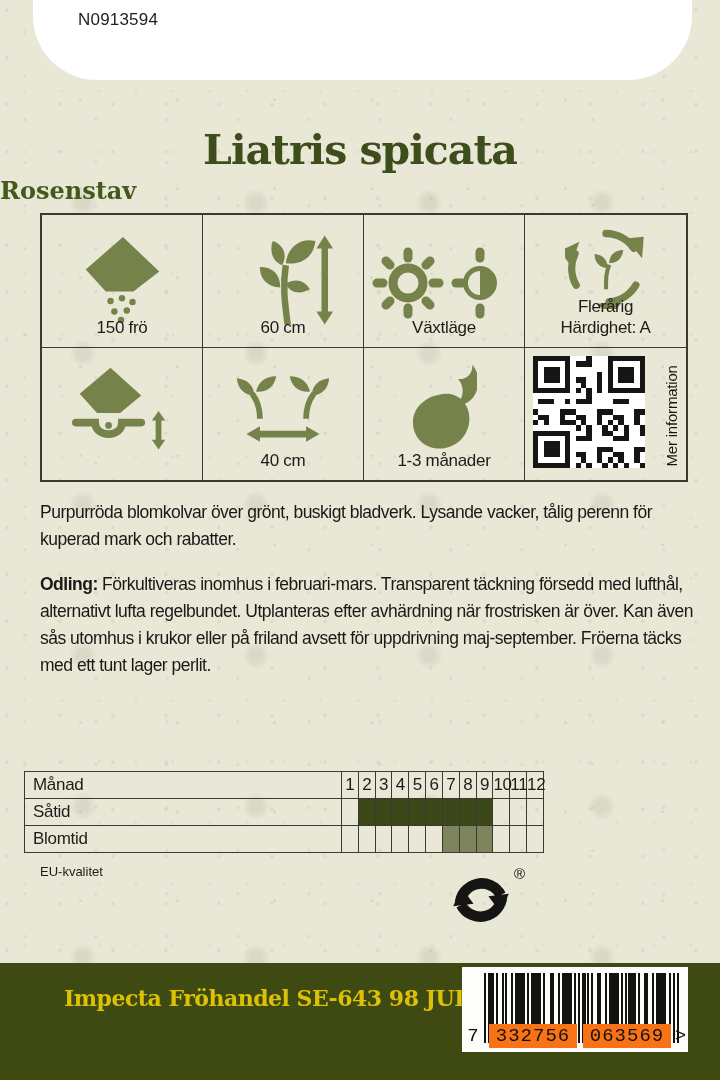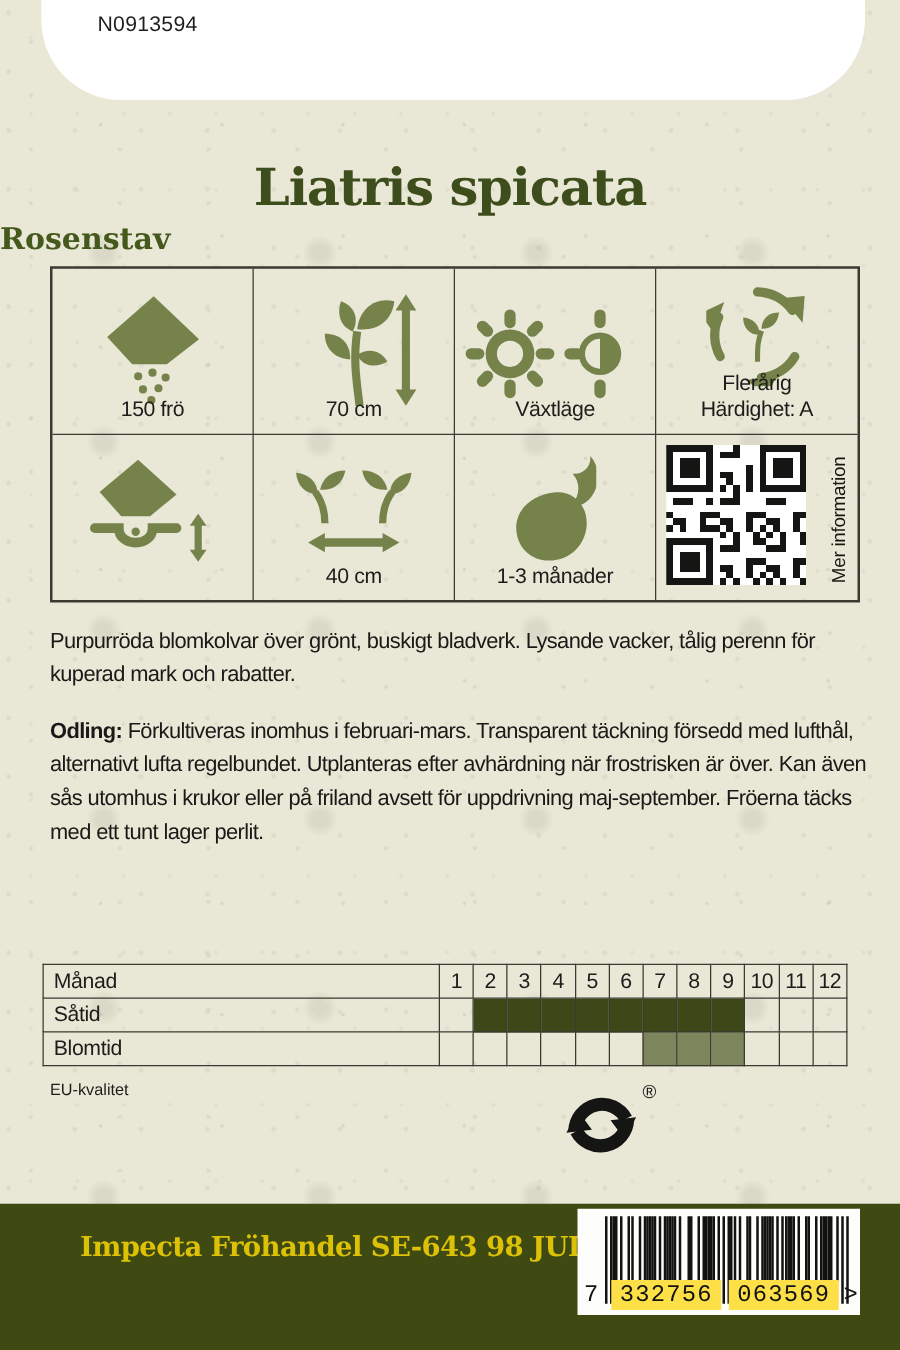--- a/index.html
+++ b/index.html
@@ -38,37 +38,37 @@
   .qr-label{position:absolute;right:6px;top:8px;bottom:4px;
     writing-mode:vertical-rl;transform:rotate(180deg);
     font-size:15px;letter-spacing:-.2px;color:#17170f;text-align:center;}
 
   .para{position:absolute;left:40px;width:660px;font-size:17.5px;line-height:27px;
     letter-spacing:-.5px;color:#191917;}
   .para-1{top:481px;}
   .para-2{top:553px;}
   .lead{font-weight:bold;}
 
-  .cal{position:absolute;left:34px;top:771px;border-collapse:collapse;table-layout:fixed;width:644px;border-radius:28px;}
+  .cal{position:absolute;left:24px;top:771px;border-collapse:collapse;table-layout:fixed;width:520px;border-radius:28px;}
   .cal td{border:1.6px solid #3a3a32;height:26px;padding:0;font-size:17px;letter-spacing:-.3px;color:#1c1c1a;}
   .cal td.lbl{width:308px;padding-left:8px;text-align:left;}
   .cal td.mon{text-align:center;}
 
   .eu-text{position:absolute;left:40px;top:864px;font-size:13px;color:#1c1c1a;}
   .gd-wrap{position:absolute;left:450px;top:869px;width:90px;height:66px;}
   .gd-reg{position:absolute;left:64px;top:-4px;font-size:15px;color:#111;}
 
   .footer{position:absolute;left:0;top:963px;width:720px;height:117px;background:#3e4a12;}
   .addr{position:absolute;left:64px;top:20px;font-family:"DejaVu Serif", serif;font-weight:bold;
     font-size:22px;line-height:30px;letter-spacing:-.5px;color:#dcc106;}
   .bc-box{position:absolute;left:462px;top:4px;width:226px;height:85px;background:#fdfdfb;}
   .bc-bars{position:absolute;left:0;top:0;right:0;bottom:0;}
   .bc-bar{position:absolute;top:6px;background:#121210;}
   .bc-digit{position:absolute;top:57px;height:24px;font-family:"Liberation Mono", monospace;
-    font-size:19px;letter-spacing:1px;color:#121210;background:#fde047;text-align:center;line-height:24px;}
+    font-size:19px;letter-spacing:1px;color:#121210;background:#f97316;text-align:center;line-height:24px;}
   .bc-first{left:3px;width:17px;background:transparent;}
   .bc-g1{left:27px;width:88px;}
   .bc-g2{left:121px;width:88px;}
   .bc-end{right:0px;width:14px;background:transparent;}
 
   .ico{fill:#75834b;stroke:#75834b;}
   .ico .ln{fill:none;stroke:#75834b;}
 </style>
 </head>
 <body>
@@ -101,21 +101,21 @@
       <svg class="cicon ico" width="102" height="94" viewBox="0 0 110 100">
         <path class="ln" stroke-width="7" d="M60,98 C58,80 54,60 58,34"></path>
         <path stroke="none" d="M58,32 C60,14 74,4 90,8 C88,26 74,34 58,32 Z"></path>
         <path stroke="none" d="M54,34 C44,30 40,20 44,8 C56,12 60,24 54,34 Z"></path>
         <path stroke="none" d="M52,58 C40,58 30,50 30,36 C44,36 52,44 52,58 Z"></path>
         <path stroke="none" d="M58,54 C68,48 78,50 84,60 C74,66 62,64 58,54 Z"></path>
         <line class="ln" stroke-width="7" x1="100" y1="12" x2="100" y2="88"></line>
         <polygon stroke="none" points="100,2 91,16 109,16"></polygon>
         <polygon stroke="none" points="100,98 91,84 109,84"></polygon>
       </svg>
-      <div class="clabel">70 cm</div>
+      <div class="clabel">60 cm</div>
     </div>
 
     <div class="cell">
       <svg class="cicon ico" width="152" height="84" viewBox="0 0 152 84" style="top:26px">
         <g id="rays8" class="ln" stroke-width="9" stroke-linecap="round">
           <line x1="40" y1="11" x2="40" y2="17"></line>
           <line x1="40" y1="67" x2="40" y2="73"></line>
           <line x1="9" y1="42" x2="15" y2="42"></line>
           <line x1="65" y1="42" x2="71" y2="42"></line>
           <line x1="18" y1="20" x2="22" y2="24"></line>

